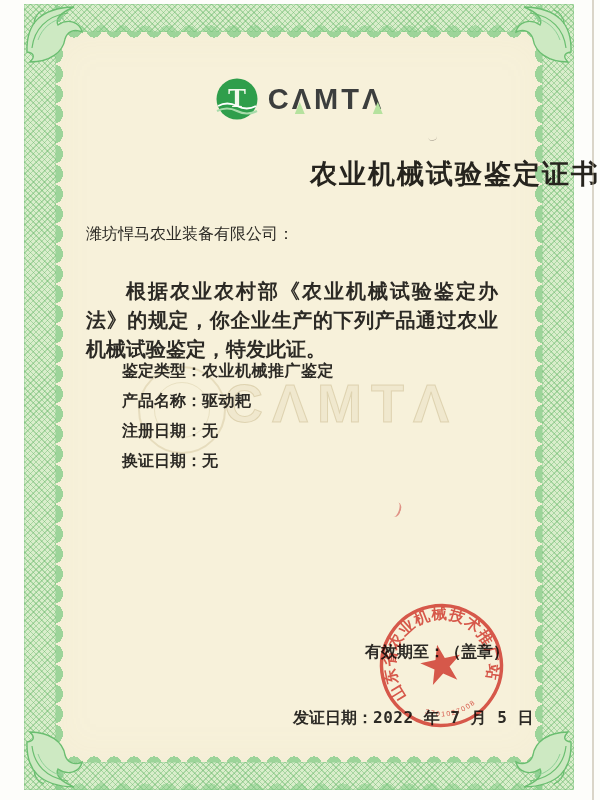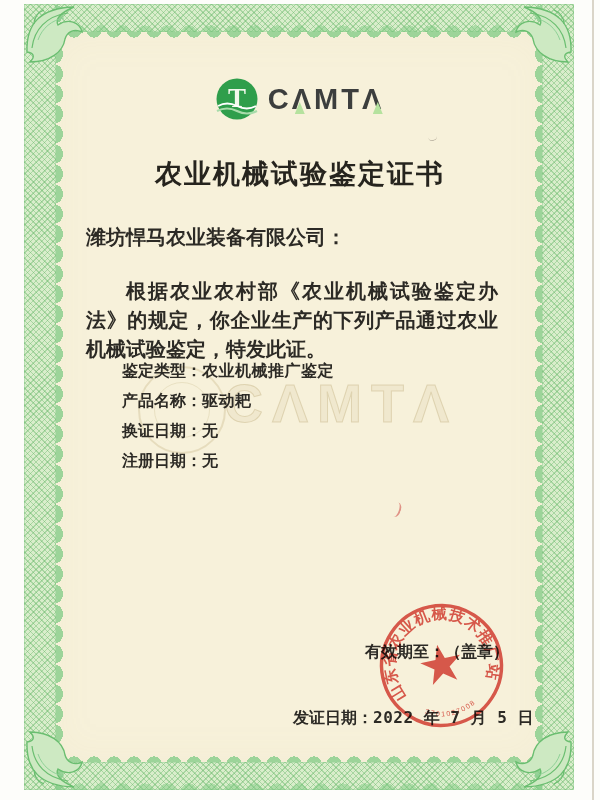--- a/index.html
+++ b/index.html
@@ -52,25 +52,25 @@
   .edge-line { position:absolute; left:592px; top:0; width:2px; height:800px;
     background:rgba(175,165,140,0.45); }
   
   .logo-row { position:absolute; top:78px; left:0; width:600px;
     display:flex; justify-content:center; align-items:center; gap:10px; }
   .wordmark { position:relative; font-weight:800; font-size:29px; letter-spacing:3px;
     color:#3c3e3d; line-height:42px; }
   .tri { position:absolute; width:10px; height:12px; bottom:6px;
     background:#b5e29e; clip-path:polygon(50% 0,100% 100%,0 100%); }
   .tri.t1 { left:27px; } .tri.t2 { left:105px; }
-  .title { position:absolute; top:156px; left:0; width:600px; text-align:center;
+  .title { position:absolute; top:156px; left:0; width:600px; text-align:right;
     font-family:"Liberation Serif","DejaVu Serif",serif; font-weight:700;
     font-size:27px; letter-spacing:2px; color:#26241e; }
   
-  .company { position:absolute; top:224px; left:86px; font-size:20px; font-weight:700; }
+  .company { position:absolute; top:224px; left:86px; font-size:16px; font-weight:400; }
   .bodytext { position:absolute; top:277px; left:86px; width:412px;
     font-size:20px; line-height:29px; font-weight:700; text-indent:2em; text-align:justify; }
   .fields { position:absolute; top:356px; left:122px; font-size:16px; font-weight:700; }
   .frow { line-height:30px; white-space:nowrap; }
   .fval { font-family:"DejaVu Sans Mono","DejaVu Sans",sans-serif; letter-spacing:0.5px; }
   .issuer { position:absolute; top:642px; left:365px; font-size:16px; font-weight:700; white-space:nowrap; }
   .datel  { position:absolute; top:708px; left:293px; font-size:16px; font-weight:700; white-space:nowrap; }
   .datel .fval { letter-spacing:0.5px; }
   
   .seal { position:absolute; left:377px; top:601px; width:129px; height:129px;
@@ -141,22 +141,22 @@
 
   <div class="title">农业机械试验鉴定证书</div>
 
   <div class="company">潍坊悍马农业装备有限公司：</div>
 
   <div class="bodytext">根据农业农村部《农业机械试验鉴定办法》的规定，你企业生产的下列产品通过农业机械试验鉴定，特发此证。</div>
 
   <div class="fields">
     <div class="frow"><span>鉴定类型：</span><span class="fval">农业机械推广鉴定</span></div>
     <div class="frow"><span>产品名称：</span><span class="fval">驱动耙</span></div>
+    <div class="frow"><span>注册日期：</span><span class="fval">无</span></div>
     <div class="frow"><span>换证日期：</span><span class="fval">无</span></div>
-    <div class="frow"><span>注册日期：</span><span class="fval">无</span></div>
   </div>
 
   <div class="issuer">
     <span>有效期至：</span><span>（盖章）</span>
   </div>
   <div class="datel">
     <span>发证日期：</span><span class="fval">2022 年 7 月 5 日</span>
   </div>
 
   <svg class="seal" viewBox="0 0 127 127">

